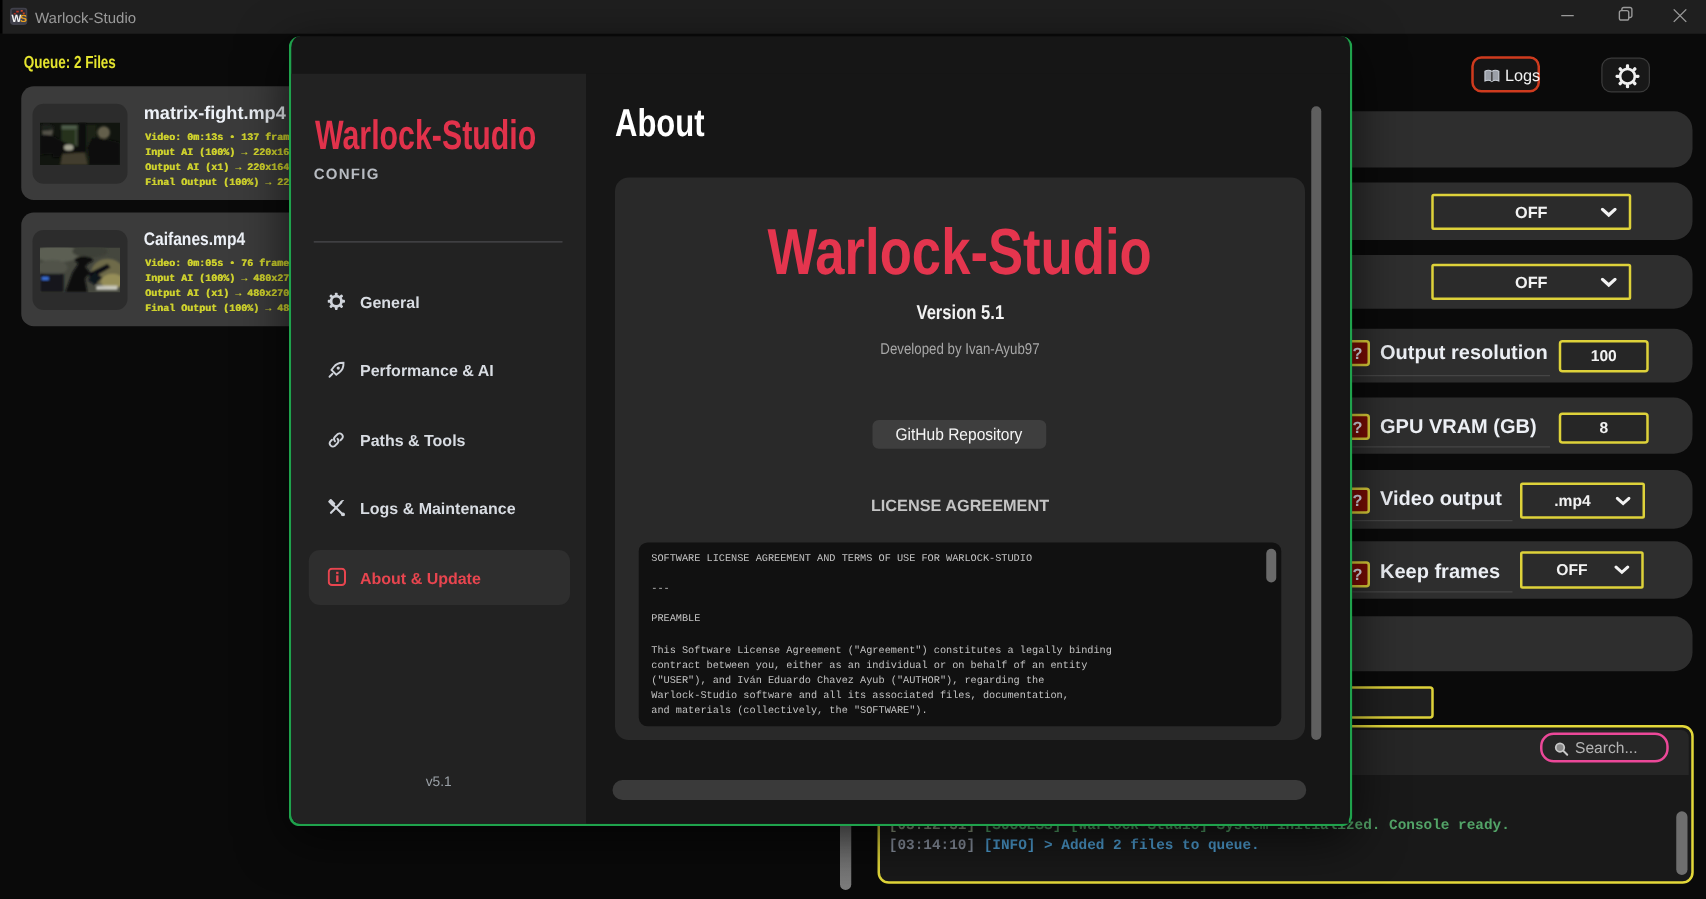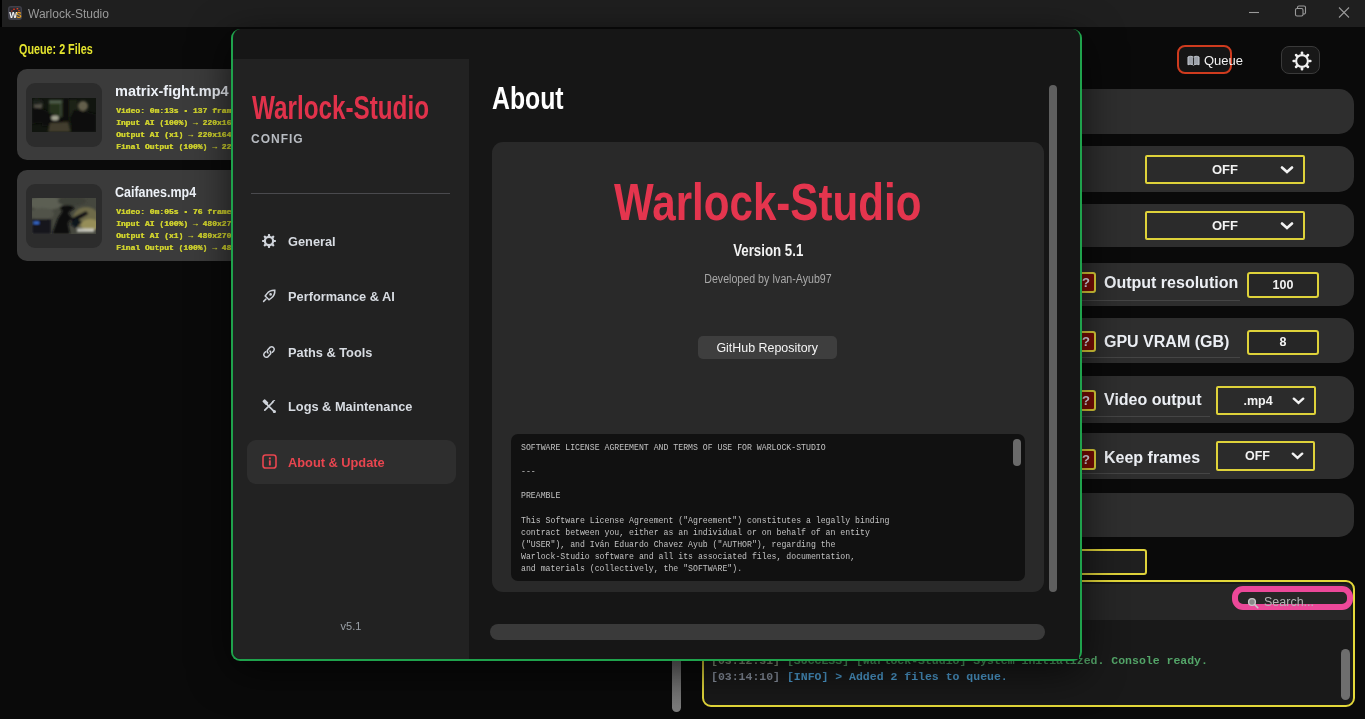--- a/index.html
+++ b/index.html
@@ -18,21 +18,21 @@
 .rrow{left:700px;width:654px;background:#2e2e2e;border-radius:15px;}
 .dd{background:#2b2b2b;border:2px solid #ded23a;border-radius:2px;color:#f2f2f2;font-weight:bold;font-size:13px;text-align:center;}
 .ddch{position:absolute;right:9px;top:50%;margin-top:-4px;}
 .inp{background:#262626;border:2px solid #ded23a;border-radius:3px;color:#f2f2f2;font-weight:bold;font-size:12.5px;text-align:center;}
 .qm{width:20px;height:21px;background:#7a0d05;border:2px solid #e0d23a;border-radius:3px;color:#e8e8f4;font-weight:bold;font-size:13px;text-align:center;line-height:17px;}
 .rlbl{font-size:16px;font-weight:bold;color:#eceff4;}
 .runder{height:1px;background:#454545;}
 
 #console{left:702px;top:580px;width:653px;height:127px;background:#191919;border:2px solid #e3d83a;border-radius:9px;}
 #conhead{left:2px;top:2px;width:645px;height:36px;background:#262626;border-radius:6px 6px 0 0;}
-#search{left:528px;top:4px;width:121px;height:24px;background:#262626;border:6px solid #ec4899;border-radius:11px;color:#b4b4b4;font-size:12.5px;}
+#search{left:528px;top:4px;width:103px;height:24px;background:#262626;border:2px solid #ec4899;border-radius:11px;color:#b4b4b4;font-size:12.5px;}
 .conline{font-family:"Liberation Mono",monospace;font-size:11.5px;font-weight:bold;white-space:pre;}
 
 #dlg{left:231px;top:29px;width:851px;height:632px;border:2px solid #1fa24c;border-top:none;border-radius:9px;background:#161616;box-shadow:0 10px 40px rgba(0,0,0,.65);}
 #dtbar{left:-2px;top:0;width:851px;height:30px;background:#12873e;border-radius:8px 8px 0 0;}
 #dtitle{left:30px;top:8px;font-size:12.5px;color:#ffffff;}
 #sidebar{left:0;top:30px;width:236px;height:600px;background:#222222;border-radius:0 0 0 8px;}
 .navtxt{font-size:12.8px;font-weight:bold;color:#d8dce2;}
 #content{left:236px;top:30px;width:610px;height:600px;}
 #acard{left:23px;top:83px;width:552px;height:450px;background:#292929;border-radius:11px;}
 .licln{font-family:"Liberation Mono",monospace;font-size:8.2px;color:#c2c2c2;line-height:12.1px;white-space:pre;}
@@ -60,21 +60,21 @@
           <line x1="107" y1="7.5" x2="97" y2="17.5"></line>
   </g>
  </svg>
 </div>
 <div class="abs" style="left:19px;top:42px;font-size:14px;font-weight:bold;color:#e4e42e;line-height:15px;"><span style="display:inline-block;transform:scaleX(0.77);transform-origin:0 50%;white-space:nowrap;">Queue: 2 Files</span></div>
 <div class="abs" style="left:1177px;top:45px;width:55px;height:29px;background:#151515;border:2px solid #cf3b1e;border-radius:8px;">
  <svg class="abs" style="left:8px;top:8px" width="13" height="12" viewBox="0 0 14 13">
   <path d="M1 2.2 C2.8 1.1 5.3 1.1 7 2.4 C8.7 1.1 11.2 1.1 13 2.2 V10.6 C11.2 9.8 8.7 9.8 7 11 C5.3 9.8 2.8 9.8 1 10.6 Z" fill="#9ba0a8" stroke="#c9ced6" stroke-width="1"></path>
   <line x1="7" y1="2.5" x2="7" y2="10.9" stroke="#2a2a2a" stroke-width="1.1"></line>
  </svg>
- <div class="abs" style="left:25px;top:6px;font-size:13px;color:#f2f2f2;">Queue</div>
+ <div class="abs" style="left:25px;top:6px;font-size:13px;color:#f2f2f2;">Logs</div>
 </div>
 <div class="abs" style="left:1281px;top:46px;width:39px;height:28px;background:#181818;border:1px solid #3a3a3a;border-radius:8px;">
  <svg class="abs" style="left:9.5px;top:4px" width="20" height="20" viewBox="0 0 20 20">
   <g fill="#f0f0f0">
    <rect x="8.7" y="0.4" width="2.6" height="3.4" rx="1.1"></rect>
    <g transform="rotate(45 10 10)">
             <rect x="8.7" y="0.4" width="2.6" height="3.4" rx="1.1"></rect>
           </g>
    <g transform="rotate(90 10 10)">
             <rect x="8.7" y="0.4" width="2.6" height="3.4" rx="1.1"></rect>
@@ -291,20 +291,21 @@
   <div class="abs" style="left:0;top:561px;width:236px;text-align:center;font-size:11px;color:#9aa0a6;">v5.1</div>
  </div>
  <div class="abs" id="content" style="background:#161616;">
   <div class="abs" style="left:23px;top:24px;font-size:31px;font-weight:bold;color:#ffffff;line-height:31px;"><span style="display:inline-block;transform:scaleX(0.8);transform-origin:0 50%;">About</span></div>
   <div class="abs" style="left:580px;top:26px;width:8px;height:507px;background:#5f5f5f;border-radius:4px;"></div>
   <div class="abs" id="acard">
    <div class="abs" style="left:0;top:34px;width:552px;text-align:center;font-size:52px;font-weight:bold;color:#e4354e;line-height:52px;"><span style="display:inline-block;transform:scaleX(0.81);transform-origin:50% 50%;white-space:nowrap;">Warlock-Studio</span></div>
    <div class="abs" style="left:0;top:100px;width:552px;text-align:center;font-size:16px;font-weight:bold;color:#f2f2f2;"><span style="display:inline-block;transform:scaleX(0.83);">Version 5.1</span></div>
    <div class="abs" style="left:0;top:130px;width:552px;text-align:center;font-size:12.5px;color:#a8a8a8;"><span style="display:inline-block;transform:scaleX(0.85);">Developed by Ivan-Ayub97</span></div>
    <div class="abs" style="left:206px;top:194px;width:139px;height:23px;background:#3e3e3e;border-radius:5px;color:#f5f5f5;font-size:13.5px;text-align:center;line-height:23px;"><span style="display:inline-block;transform:scaleX(0.92);">GitHub Repository</span></div>
+   <div class="abs" style="left:0;top:255px;width:552px;text-align:center;font-size:13px;font-weight:bold;color:#c4c4c4;">LICENSE AGREEMENT</div>
    <div class="abs" style="left:19px;top:292px;width:514px;height:147px;background:#111111;border-radius:7px;">
     <div class="abs licln" style="left:10px;top:8px;">SOFTWARE LICENSE AGREEMENT AND TERMS OF USE FOR WARLOCK-STUDIO
 
 ---
 
 PREAMBLE
 
 This Software License Agreement ("Agreement") constitutes a legally binding
 contract between you, either as an individual or on behalf of an entity
 ("USER"), and Iván Eduardo Chavez Ayub ("AUTHOR"), regarding the

